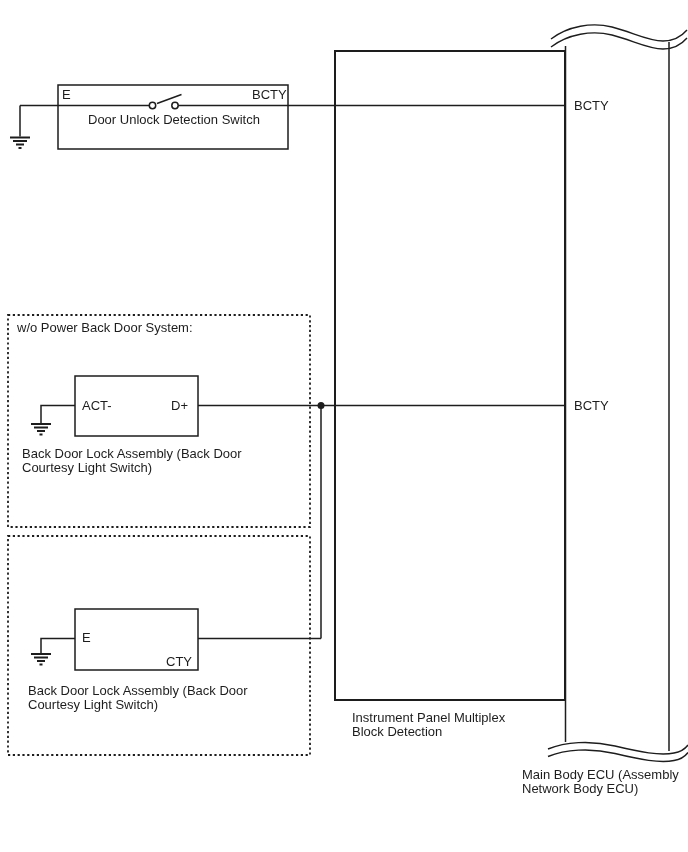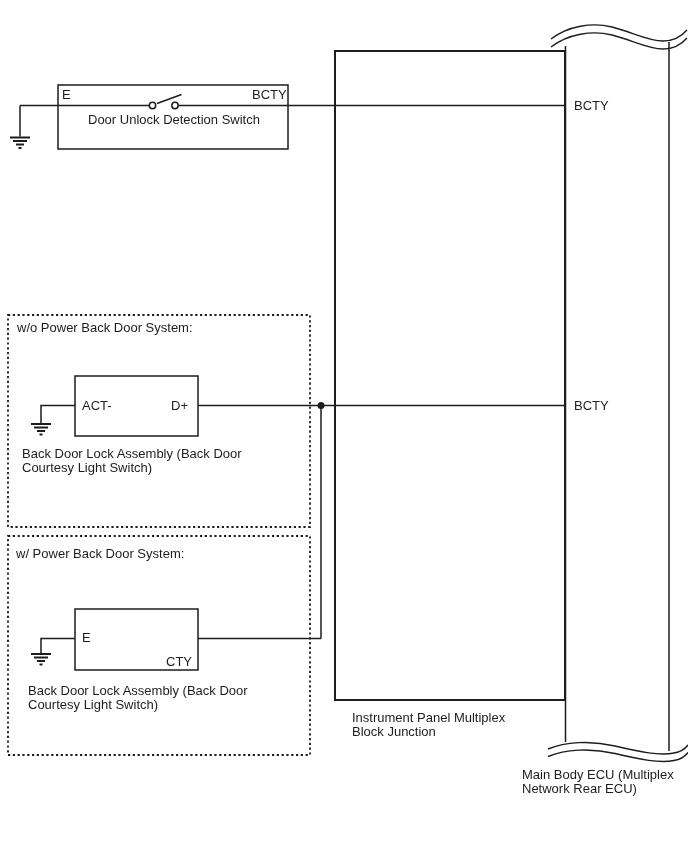--- a/index.html
+++ b/index.html
@@ -90,27 +90,26 @@
   <div class="lbl" style="left:62px; top:88px;">E</div>
   <div class="lbl" style="left:252px; top:88px;">BCTY</div>
   <div class="lbl" style="left:88px; top:113px;">Door Unlock Detection Switch</div>
 
   <div class="lbl" style="left:17px; top:321px;">w/o Power Back Door System:</div>
   <div class="lbl" style="left:82px; top:399px;text-align:center;">ACT-</div>
   <div class="lbl" style="left:171px; top:399px;">D+</div>
   <div class="lbl" style="left:22px; top:447px;">Back Door Lock Assembly (Back Door</div>
   <div class="lbl" style="left:22px; top:461px;">Courtesy Light Switch)</div>
 
-  <div class="lbl" style="left:16px; top:547px;">w/ Power Back Door System:</div>
   <div class="lbl" style="left:82px; top:631px;">E</div>
   <div class="lbl" style="left:166px; top:655px;">CTY</div>
   <div class="lbl" style="left:28px; top:684px;">Back Door Lock Assembly (Back Door</div>
   <div class="lbl" style="left:28px; top:698px;">Courtesy Light Switch)</div>
 
   <div class="lbl" style="left:352px; top:711px;">Instrument Panel Multiplex</div>
-  <div class="lbl" style="left:352px; top:725px;">Block Junction</div>
+  <div class="lbl" style="left:352px; top:725px;">Block Detection</div>
 
   <div class="lbl" style="left:574px; top:99px;">BCTY</div>
   <div class="lbl" style="left:574px; top:399px;">BCTY</div>
-  <div class="lbl" style="left:522px; top:768px;">Main Body ECU (Multiplex</div>
-  <div class="lbl" style="left:522px; top:782px;">Network Rear ECU)</div>
+  <div class="lbl" style="left:522px; top:768px;">Main Body ECU (Assembly</div>
+  <div class="lbl" style="left:522px; top:782px;">Network Body ECU)</div>
 
 </div>
 
 </body></html>

